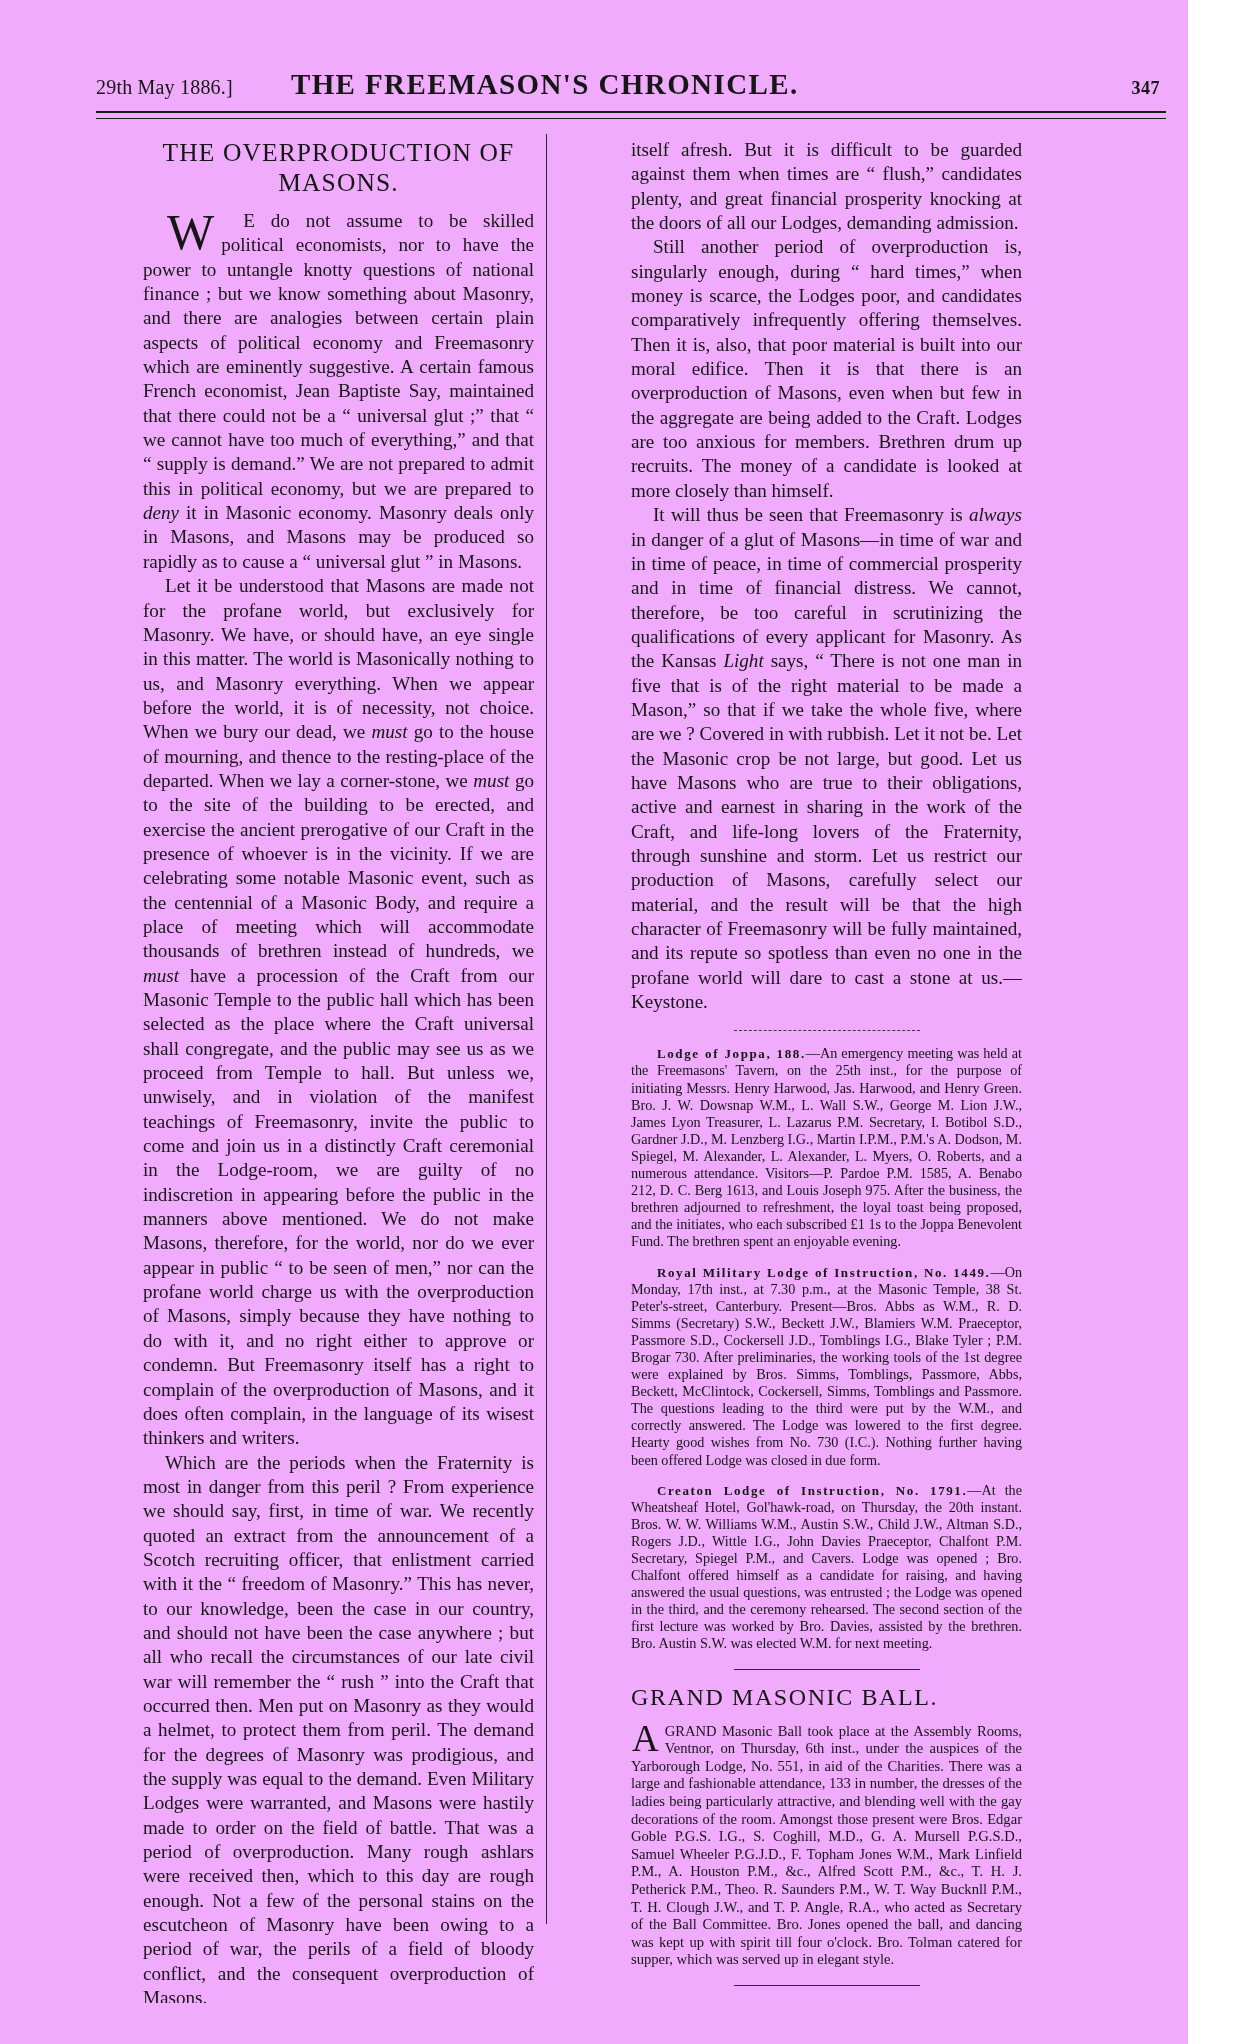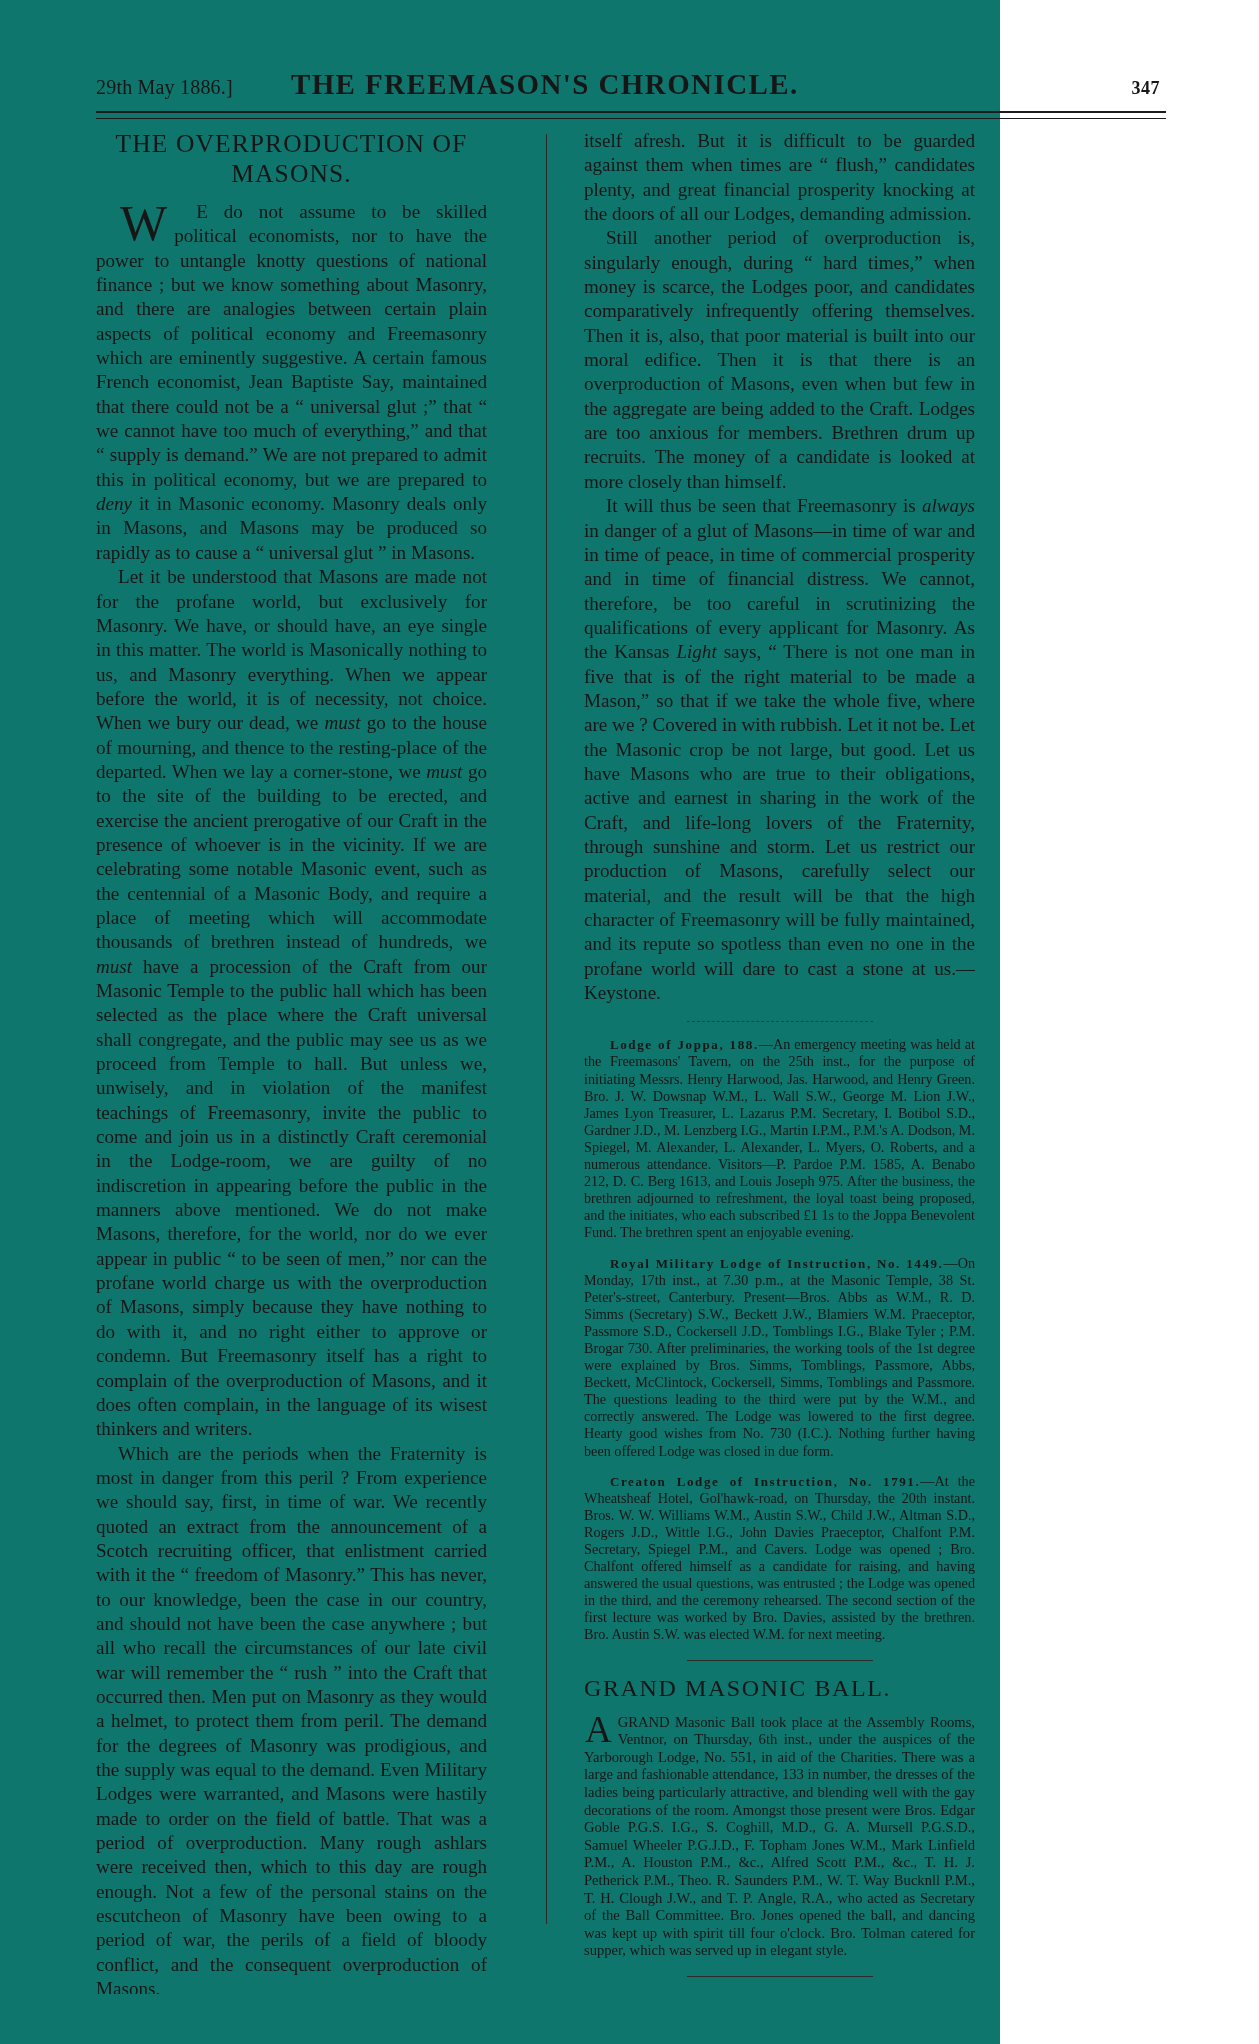--- a/index.html
+++ b/index.html
@@ -12,23 +12,23 @@
     width: 1259px;
     height: 2044px;
     position: relative;
     font-family: "Liberation Serif", "DejaVu Serif", serif;
     color: #161616;
     overflow: hidden;
   }
   .page {
     position: absolute;
     left: 0; top: 0;
-    width: 1000px;
+    width: 1188px;
     height: 2044px;
-    background: #0f766e;
+    background: #f0abfc;
   }
 
   
   .masthead {
     position: absolute;
     left: 96px;
     top: 68px;
     width: 1070px;
     height: 38px;
     display: flex;
@@ -68,24 +68,25 @@
   
   .columns {
     position: absolute;
     left: 96px;
     top: 128px;
     width: 1070px;
     height: 1870px;
   }
   .col {
     position: absolute;
-    top: 1px;
+    top: 10px;
     width: 391px;
     height: 1865px;
     overflow: hidden;
+    margin-left: 47px;
   }
   .col-left  { left: 0px; }
   .col-right { left: 488px; }
   .col-rule {
     position: absolute;
     left: 450px;
     top: 6px;
     width: 0;
     height: 1790px;
     border-left: 1.6px solid #2a2a2a;

